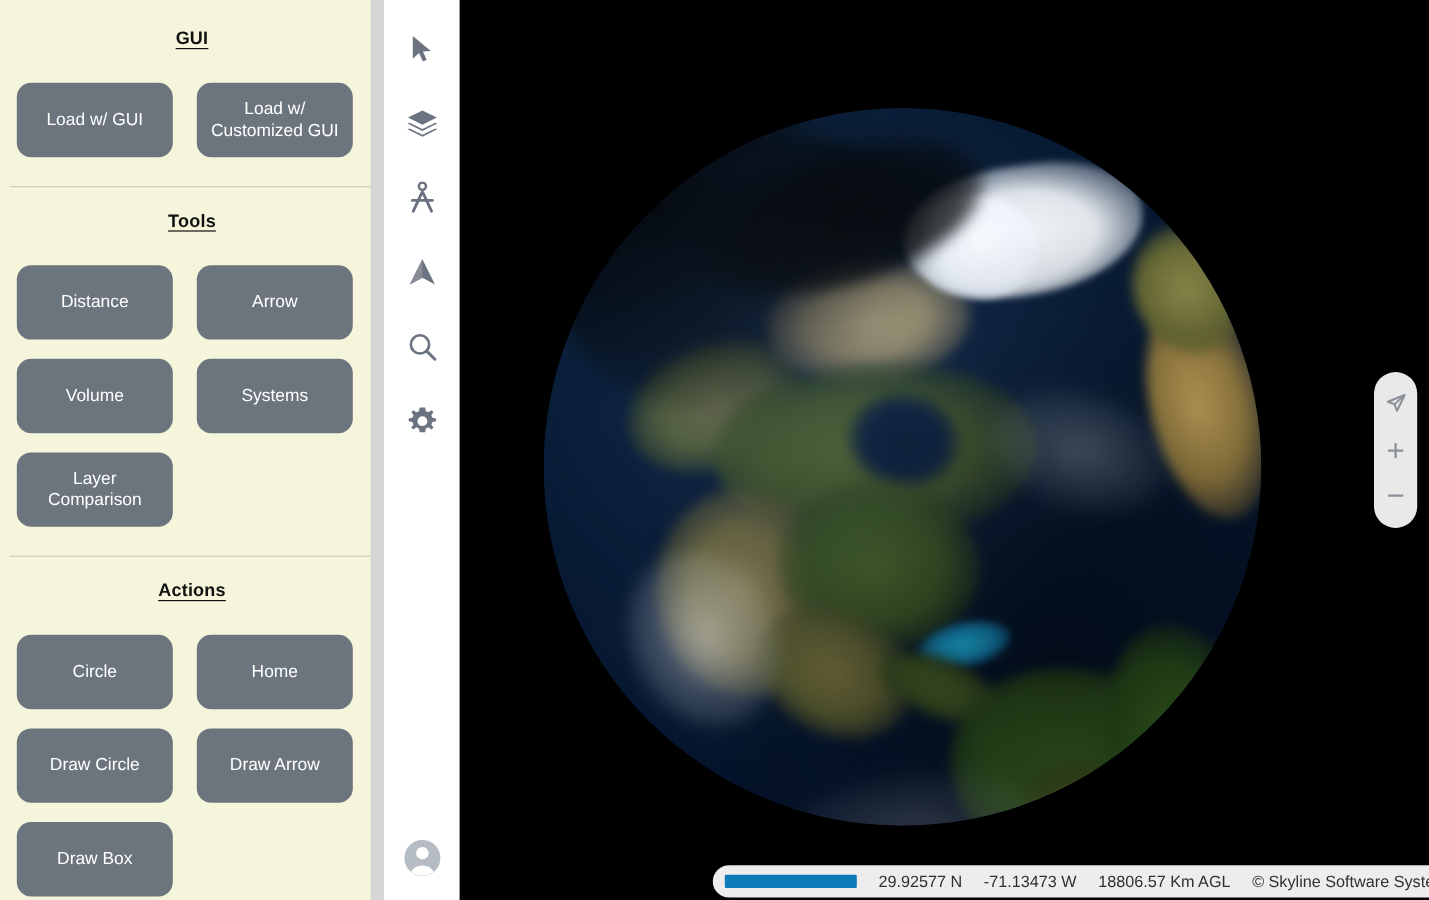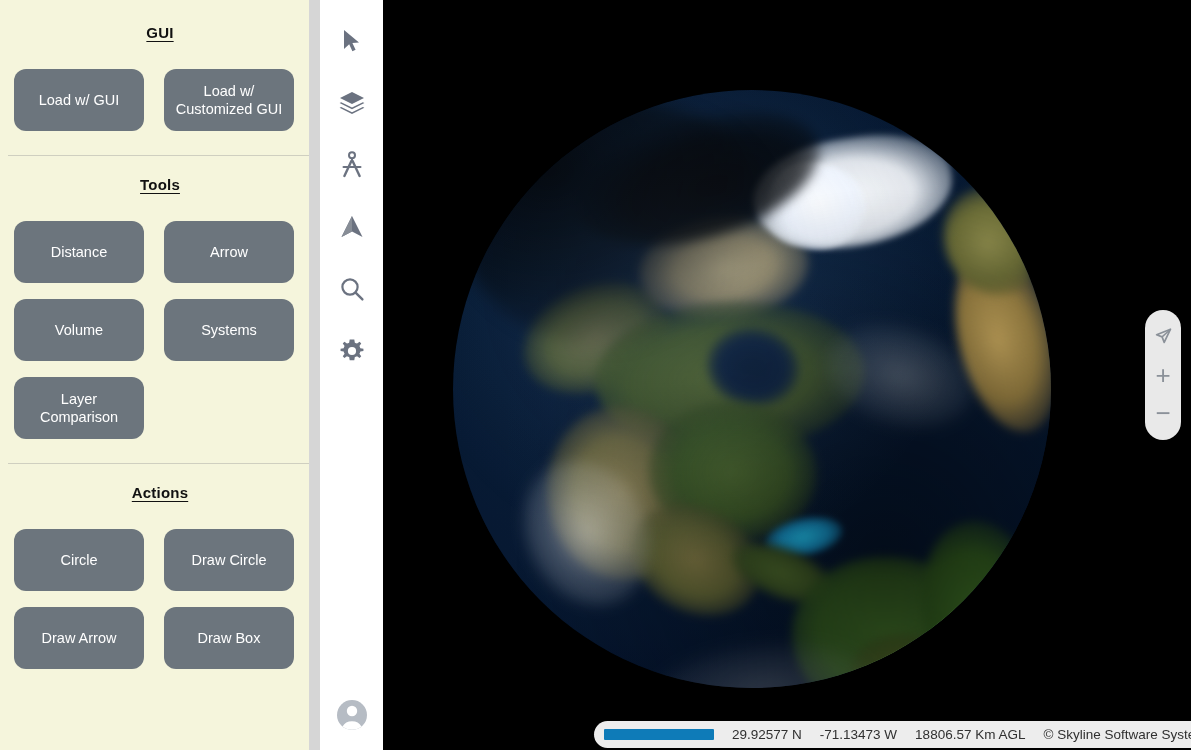--- a/index.html
+++ b/index.html
@@ -338,20 +338,21 @@
 Comparison</button>
         </div>
       </div>
 
       <hr class="divider">
 
       <div class="section sec-acts">
         <div class="section-title">Actions</div>
         <div class="btn-grid">
           <button class="gbtn">Circle</button>
+          <button class="gbtn">Home</button>
           <button class="gbtn">Draw Circle</button>
           <button class="gbtn">Draw Arrow</button>
           <button class="gbtn">Draw Box</button>
         </div>
       </div>
 
     </div>
 
     <div class="scrollbar-track">
       <div class="scrollbar-thumb"></div>

